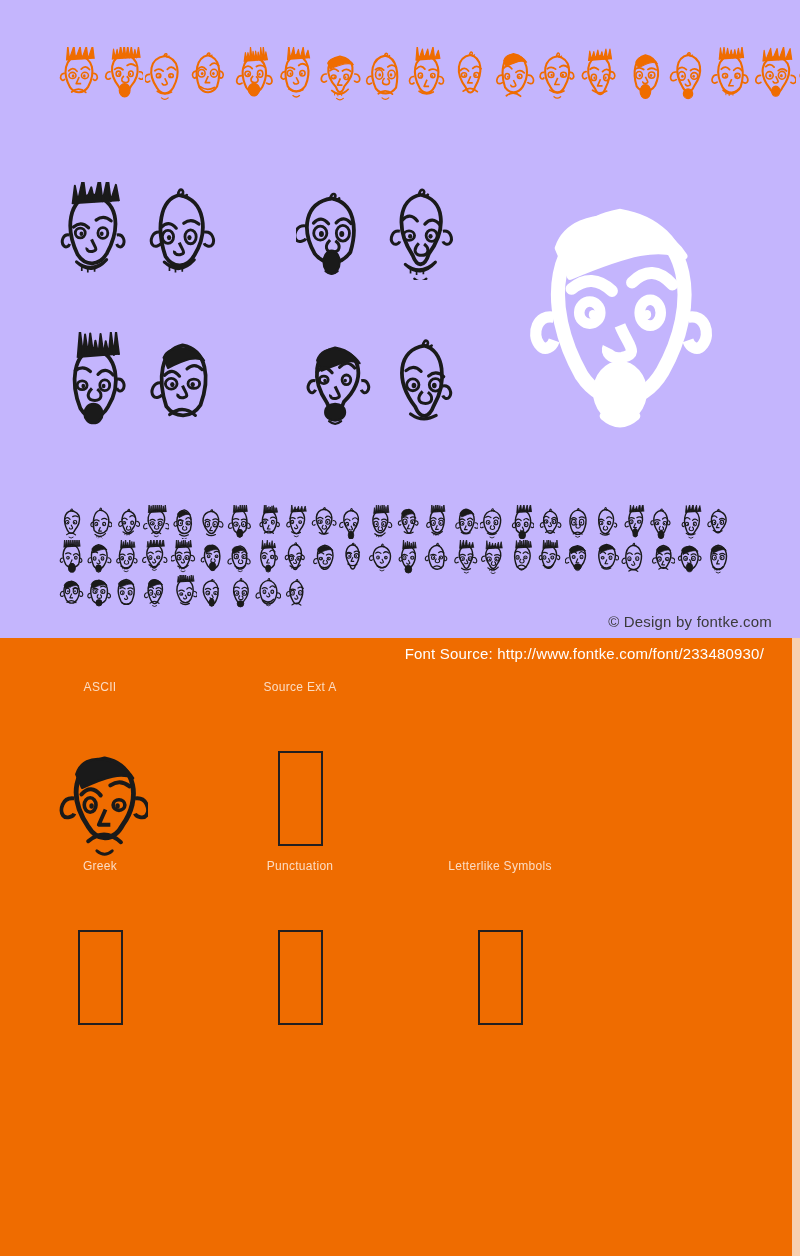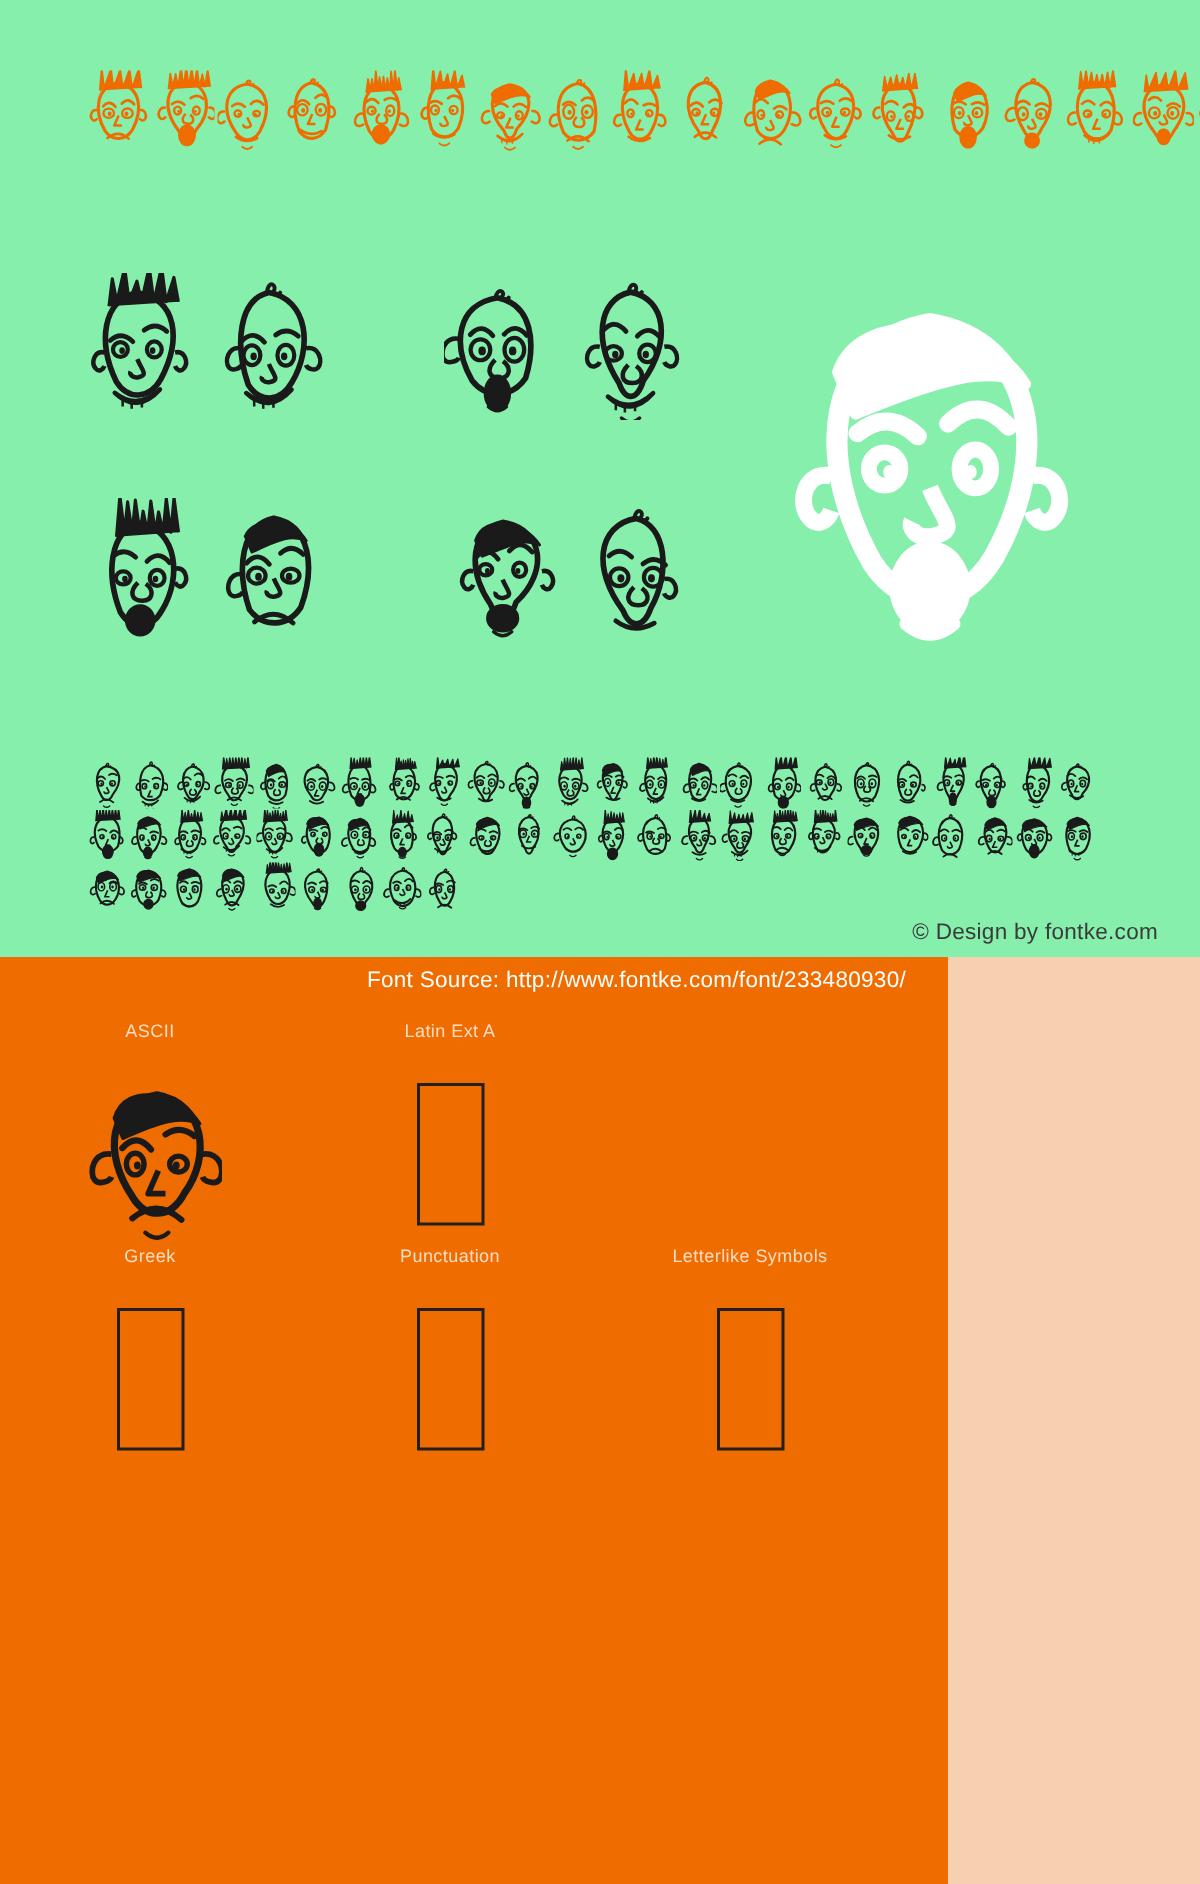--- a/index.html
+++ b/index.html
@@ -12,21 +12,21 @@
     position: relative;
     width: 800px; height: 1256px;
     background: #f7d0b0;
   }
 
   
   #preview-region {
     position: absolute;
     left: 0; top: 0;
     width: 800px; height: 638px;
-    background: #86efac;
+    background: #c4b5fd;
     overflow: hidden;
   }
 
   
   #top-glyph-strip {
     position: absolute;
     left: 58px; top: 38px;
     width: 700px; height: 72px;
     display: flex;
     align-items: center;
@@ -71,21 +71,21 @@
     font-size: 15px;
     color: #3a3a3a;
     letter-spacing: .2px;
     white-space: nowrap;
   }
 
   
   #coverage-region {
     position: absolute;
     left: 0; top: 638px;
-    width: 632px; height: 618px;
+    width: 792px; height: 618px;
     background: #ef6c00;
     overflow: hidden;
   }
   #font-source {
     position: absolute;
     right: 28px; top: 7px;
     font-size: 15px;
     color: #ffffff;
     letter-spacing: .2px;
     white-space: nowrap;
@@ -98,20 +98,21 @@
   }
   .block-row {
     display: grid;
     grid-template-columns: repeat(4, 1fr);
     width: 800px;
   }
   .block-cell {
     display: flex;
     flex-direction: column;
     align-items: center;
+    gap: 29px;
   }
   .block-label {
     font-size: 12px;
     color: #fcdcc2;
     letter-spacing: .3px;
     height: 18px;
     line-height: 18px;
     white-space: nowrap;
   }
   .block-sample {
@@ -2033,21 +2034,21 @@
                 <ellipse cx="41.17551535926759" cy="72.80092897592112" rx="2.3222682065144182" ry="2.750054455082864" fill="#1a1a1a"></ellipse>
                 <ellipse cx="69.67551535926759" cy="71.80092897592112" rx="6.1112321224063635" ry="5.5087139005598695" fill="none" stroke="#1a1a1a" stroke-width="3.75"></ellipse>
                 <ellipse cx="68.17551535926759" cy="72.80092897592112" rx="2.3222682065144182" ry="2.750054455082864" fill="#1a1a1a"></ellipse>
                 <path d="M 55.67551535926759 76.33895652322099 l -7 16 l 12 0" fill="none" stroke="#1a1a1a" stroke-width="4" stroke-linejoin="round"></path>
                 <path d="M 37.67551535926759 109.4249665751122 q 17 -14 34 1" fill="none" stroke="#1a1a1a" stroke-width="4.25" stroke-linecap="round"></path>
                 <path d="M 46.67551535926759 119.4249665751122 q 8 7 16 0" fill="none" stroke="#1a1a1a" stroke-width="3" stroke-linecap="round"></path>
               </svg>
             </div>
           </div>
           <div class="block-cell">
-            <div class="block-label">Latin Ext A</div>
+            <div class="block-label">Source Ext A</div>
             <div class="block-sample">
               <div class="tofu"></div>
             </div>
           </div>
         </div>
         <div class="block-row">
           <div class="block-cell">
             <div class="block-label">Greek</div>
             <div class="block-sample">
               <div class="tofu"></div>

